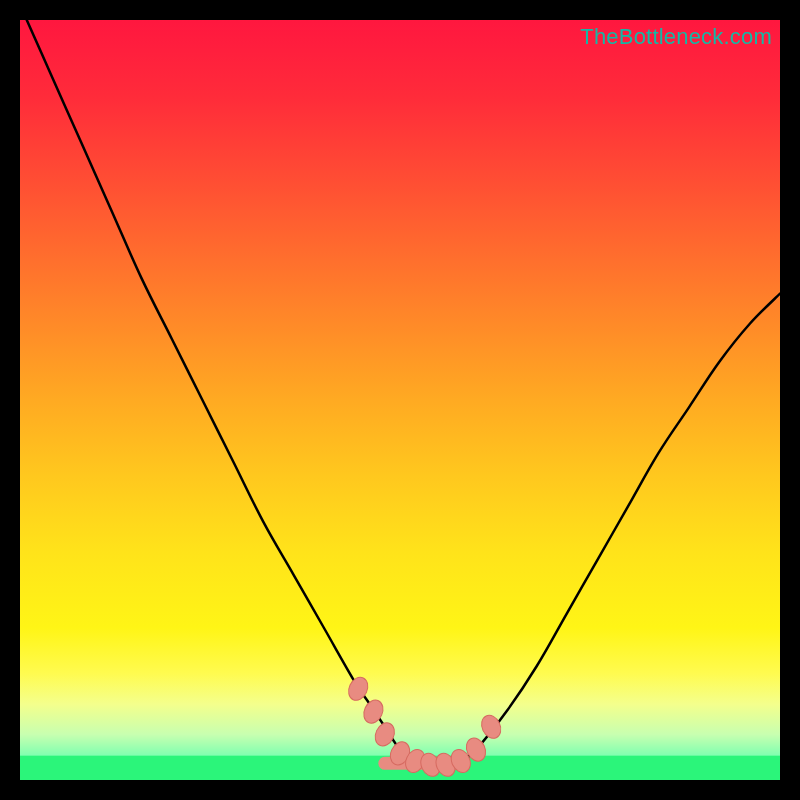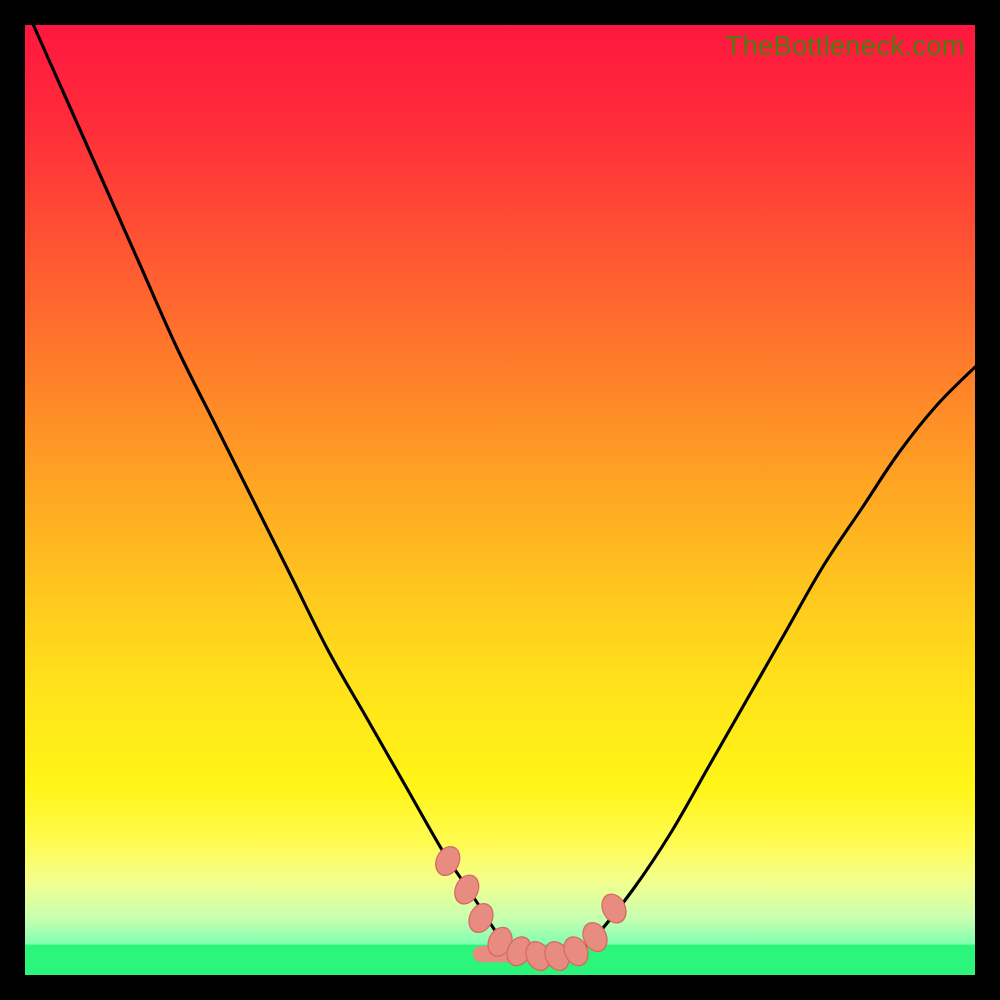--- a/index.html
+++ b/index.html
@@ -23,21 +23,21 @@
     position: absolute;
     left: 0;
     top: 0;
     width: 760px;
     height: 760px;
   }
   .watermark {
     position: absolute;
     top: 4px;
     right: 8px;
-    color: #4d7c0f;
+    color: #14b8a6;
     font-size: 22px;
     font-weight: 500;
     letter-spacing: 0.2px;
   }
 </style>
 </head>
 <body>
 
 <div class="frame">
   <svg class="plot-area" viewBox="0 0 760 760">

